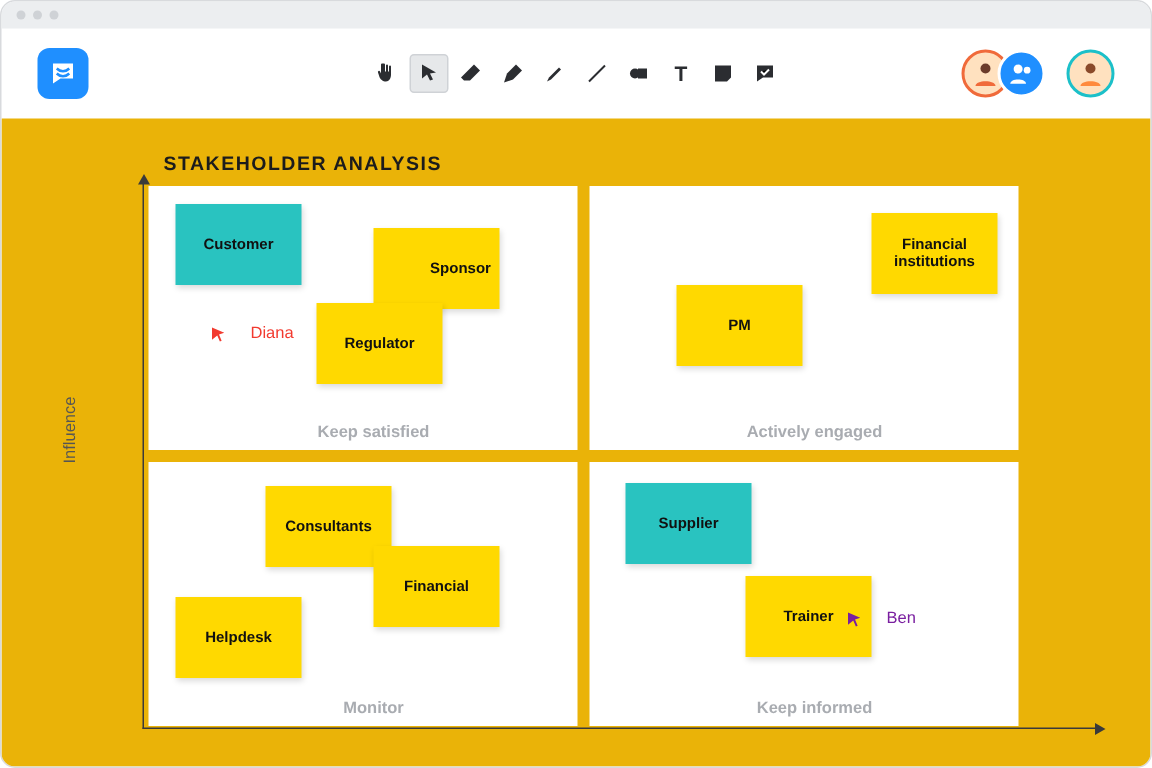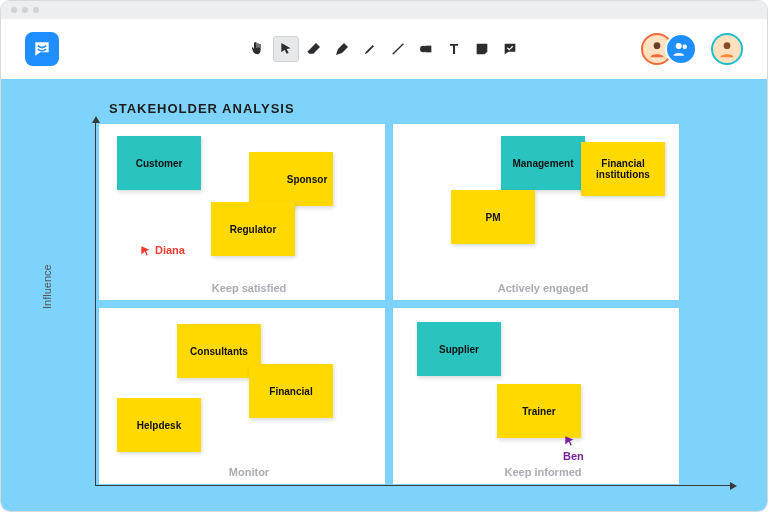--- a/index.html
+++ b/index.html
@@ -11,36 +11,36 @@
   .logo { width: 34px; height: 34px; background: #1f8fff; border-radius: 8px; display: flex; align-items: center; justify-content: center; }
   .toolbar { position: absolute; left: 50%; transform: translateX(-50%); display: flex; gap: 2px; }
   .tool { width: 26px; height: 26px; display: flex; align-items: center; justify-content: center; border-radius: 3px; cursor: pointer; color: #2b2d31; }
   .tool.selected { background: #e6e8ea; border: 1px solid #cfd2d6; }
   .avatars { margin-left: auto; display: flex; align-items: center; gap: 14px; }
   .avpair { display: flex; }
   .av { width: 32px; height: 32px; border-radius: 50%; border: 2px solid #fff; display:flex; align-items:center; justify-content:center; }
   .av.f1 { background: #ffe1bf; border-color:#f06a3a; }
   .av.p1 { background: #1f8fff; margin-left: -8px; color:#fff; }
   .av.f2 { background: #ffe1bf; border-color:#1cc0c9; }
-  .canvas { flex: 1; background: #7dd3fc; padding: 18px 40px 10px 60px; position: relative; }
+  .canvas { flex: 1; background: #eab308; padding: 18px 40px 10px 60px; position: relative; }
   .heading { font-size: 13px; font-weight: 800; letter-spacing: 1px; color: #1c1c1c; margin: 4px 0 8px 48px; }
   .axis-y-label { position: absolute; left: 40px; top: 230px; transform: rotate(-90deg); transform-origin: left top; font-size: 11px; color: #555; }
   .axis-x-label { text-align: center; font-size: 11px; color: #555; margin-top: 6px; }
   .grid-wrap { position: relative; margin-left: 38px; }
   .axis-y { position: absolute; left: -4px; top: -4px; bottom: -2px; width: 1px; background: #3a3a3a; }
   .axis-y::before { content:""; position:absolute; top:-4px; left:-3px; border-left:4px solid transparent; border-right:4px solid transparent; border-bottom:7px solid #3a3a3a; }
   .axis-x { position: absolute; left: -4px; right: -6px; bottom: -2px; height: 1px; background: #3a3a3a; }
   .axis-x::after { content:""; position:absolute; right:-4px; top:-3px; border-top:4px solid transparent; border-bottom:4px solid transparent; border-left:7px solid #3a3a3a; }
   .grid { display: grid; grid-template-columns: 1fr 1fr; grid-template-rows: 1fr 1fr; gap: 8px; width: 580px; height: 360px; }
   .quad { background: #fff; position: relative; }
   .qlabel { position: absolute; bottom: 6px; left: 0; right: 0; text-align: center; font-size: 11px; color: #a9acb1; font-weight: 600; padding-left: 14px; }
   .note { position: absolute; width: 84px; height: 54px; display: flex; align-items: center; justify-content: center; text-align: center; font-size: 10px; font-weight: 600; color: #111; padding: 4px; box-shadow: 1px 2px 4px rgba(0,0,0,0.15); }
   .note.yellow { background: #ffd900; }
   .note.teal { background: #29c3c0; }
-  .cursor { position: absolute; font-size: 11px; font-weight: 700; display: flex; align-items: flex-start; gap: 2px; margin-top: 28px; }
+  .cursor { position: absolute; font-size: 11px; font-weight: 400; display: flex; align-items: flex-start; gap: 14px; }
   .cursor.red { color: #f23a2f; }
   .cursor.purple { color: #7a1fa0; }
   .cursor svg { width: 14px; height: 14px; }
 </style>
 </head>
 <body>
 
 <div class="app-window">
   <div class="titlebar">
     <div class="tdot"></div>
@@ -149,35 +149,34 @@
             <div class="note yellow" style="left: 90px; top: 78px; margin-left: 22px;">Regulator</div>
             <div class="cursor red" style="left: 40px; top: 92px;">
               <svg viewBox="0 0 24 24">
                 <path fill="currentColor" d="M4 4l14 6-6 2 3 7-2 1-3-7-6 5V4z"></path>
               </svg>
               <span>Diana</span>
             </div>
           </div>
         <div class="quad" id="q-tr">
           <div class="qlabel">Actively engaged</div>
-        <div class="note teal" style="left: 108px; top: 12px;">Management</div>
             <div class="note yellow" style="left: 58px; top: 66px;">PM</div>
             <div class="note yellow" style="left: 188px; top: 18px;">Financial institutions</div>
           </div>
         <div class="quad" id="q-bl">
           <div class="qlabel">Monitor</div>
         <div class="note yellow" style="left: 78px; top: 16px;">Consultants</div>
             <div class="note yellow" style="left: 150px; top: 56px;">Financial</div>
             <div class="note yellow" style="left: 18px; top: 90px;">Helpdesk</div>
           </div>
         <div class="quad" id="q-br">
           <div class="qlabel">Keep informed</div>
         <div class="note teal" style="left: 24px; top: 14px;">Supplier</div>
             <div class="note yellow" style="left: 104px; top: 76px;">Trainer</div>
-            <div class="cursor purple" style="left: 170px; top: 98px; flex-direction: column;">
+            <div class="cursor purple" style="left: 170px; top: 98px;">
               <svg viewBox="0 0 24 24">
                 <path fill="currentColor" d="M4 4l14 6-6 2 3 7-2 1-3-7-6 5V4z"></path>
               </svg>
               <span>Ben</span>
             </div>
           </div>
       </div>
     </div>
 
   </div>

